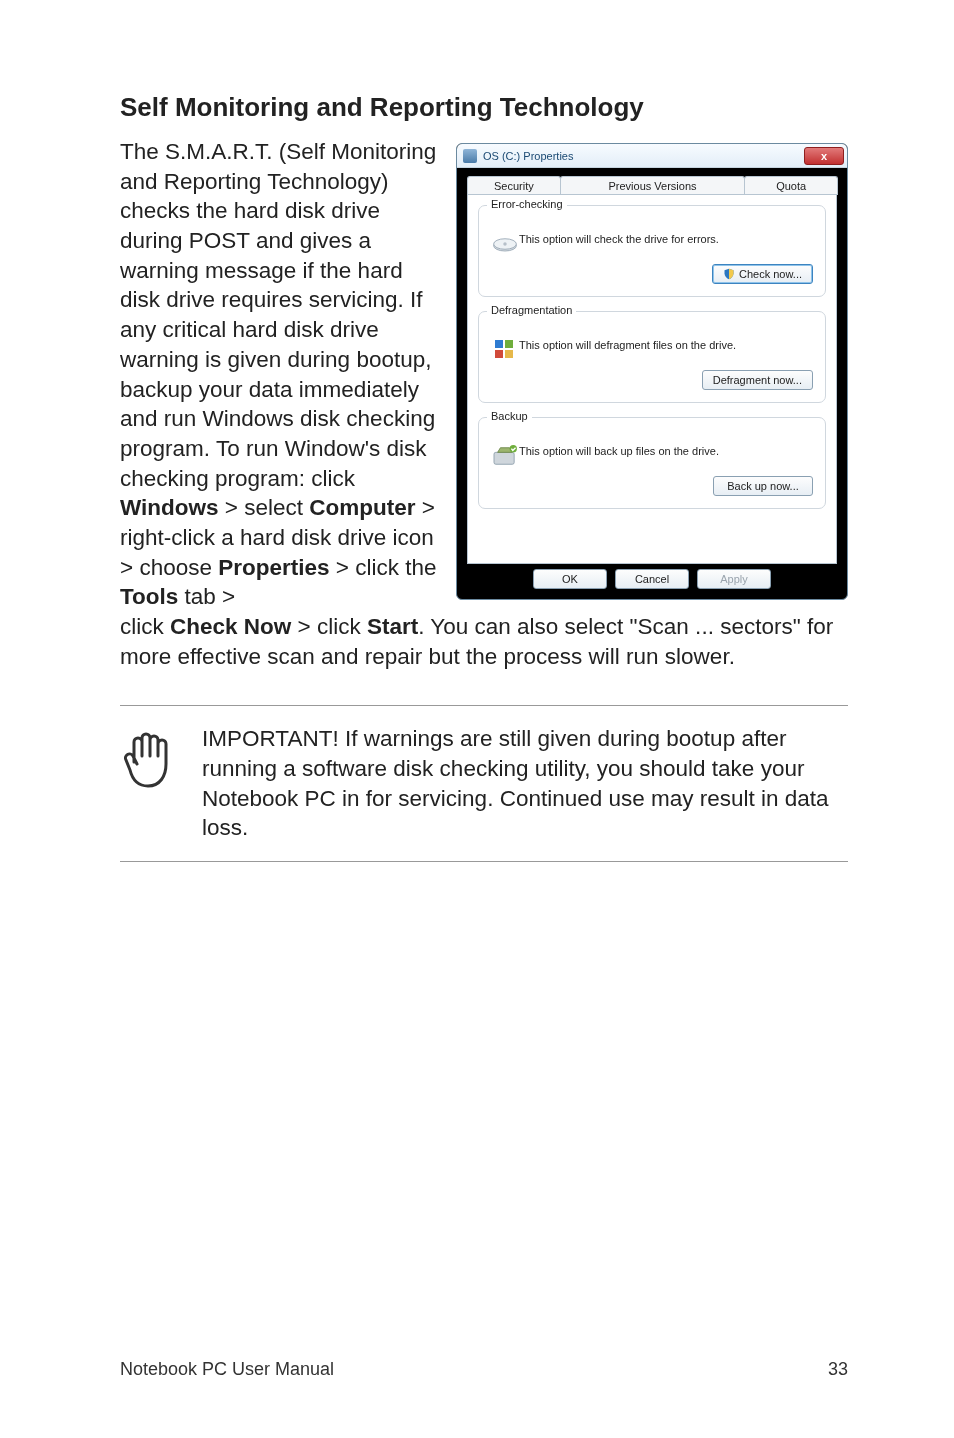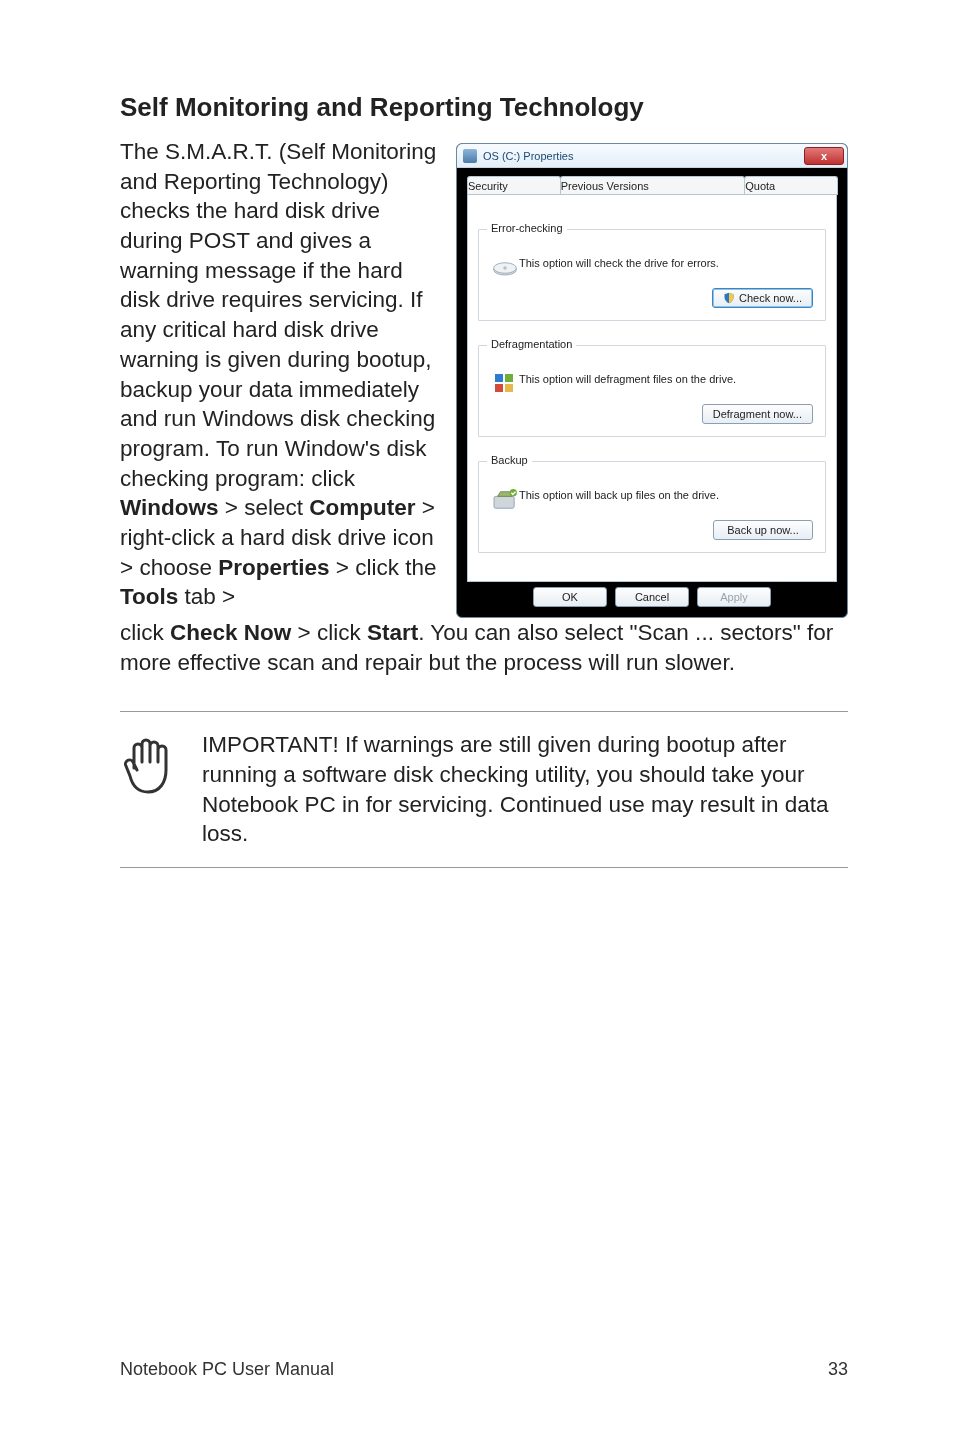--- a/index.html
+++ b/index.html
@@ -77,41 +77,41 @@
   }
   .dlg-body { padding: 8px 10px 10px; }
   .tabs-row { display:flex; }
   .tabs-row2 { display:flex; margin-top:-1px; }
   .tab {
     border:1px solid #b7c5d1;
     border-bottom:none;
     background:#f4f6f8;
     font-size:11px;
     padding:3px 0;
+    text-align:center;
     border-top-left-radius:3px;
     border-top-right-radius:3px;
     margin-right:-1px;
     flex:1;
   }
   .tab.wide { flex:2; }
   .tab.active { background:#fff; position:relative; z-index:2; }
   .tab-panel {
     border:1px solid #b7c5d1;
     background:#fff;
     padding:10px 10px 14px;
     position:relative; top:-1px;
     min-height: 370px;
   }
   .groupbox {
     border:1px solid #d0d7de;
-    border-radius:1px;
+    border-radius:7px;
     margin-bottom:14px;
     padding:26px 12px 12px 12px;
     position:relative;
-    margin-top:24px;
   }
   .group-legend {
     position:absolute; top:-8px; left:8px;
     background:#fff; padding:0 4px;
     font-size:11px;
   }
   .group-row { display:flex; align-items:flex-start; gap:0; }
   .grp-icon { width:28px; height:24px; flex-shrink:0; display:flex; align-items:center; justify-content:center; }
   .grp-text { font-size:11px; line-height:1.3; flex:1; }
   .grp-btn-row { text-align:right; margin-top:8px; }

